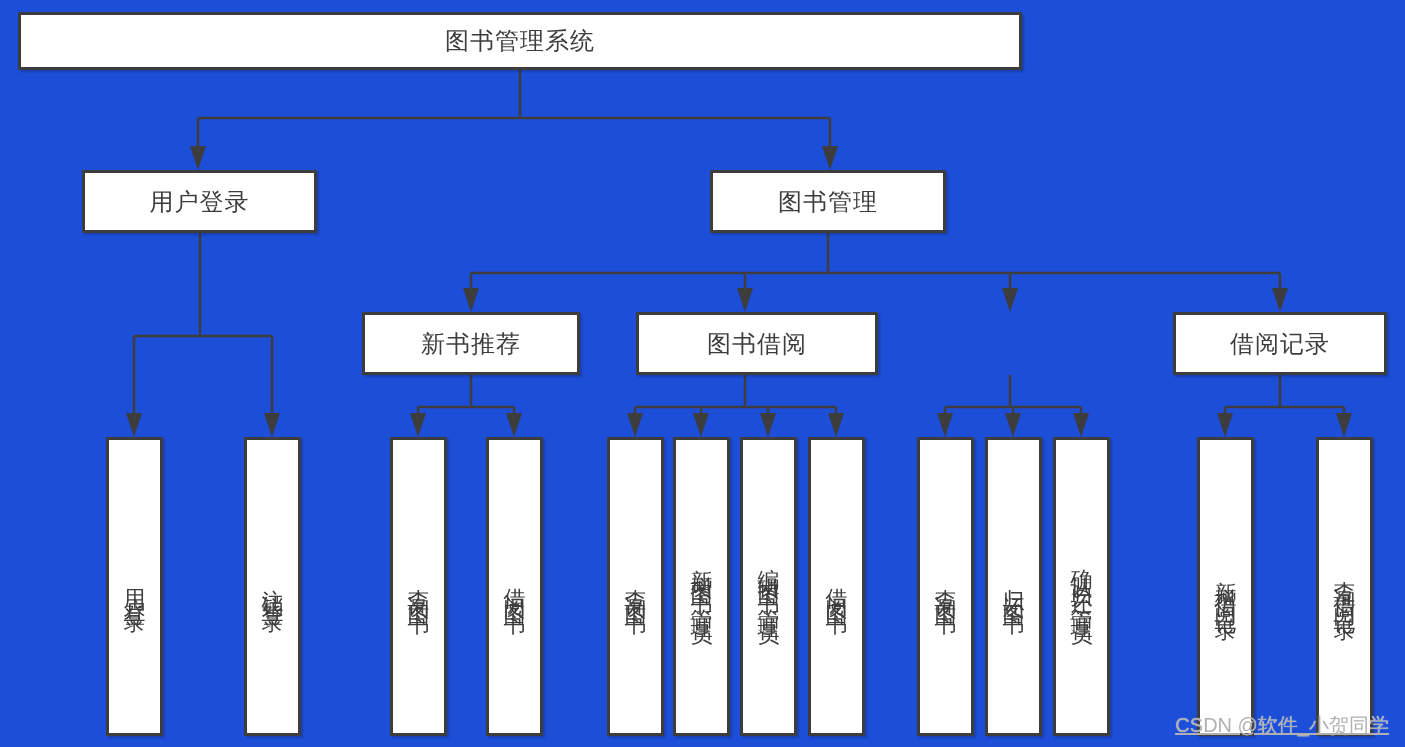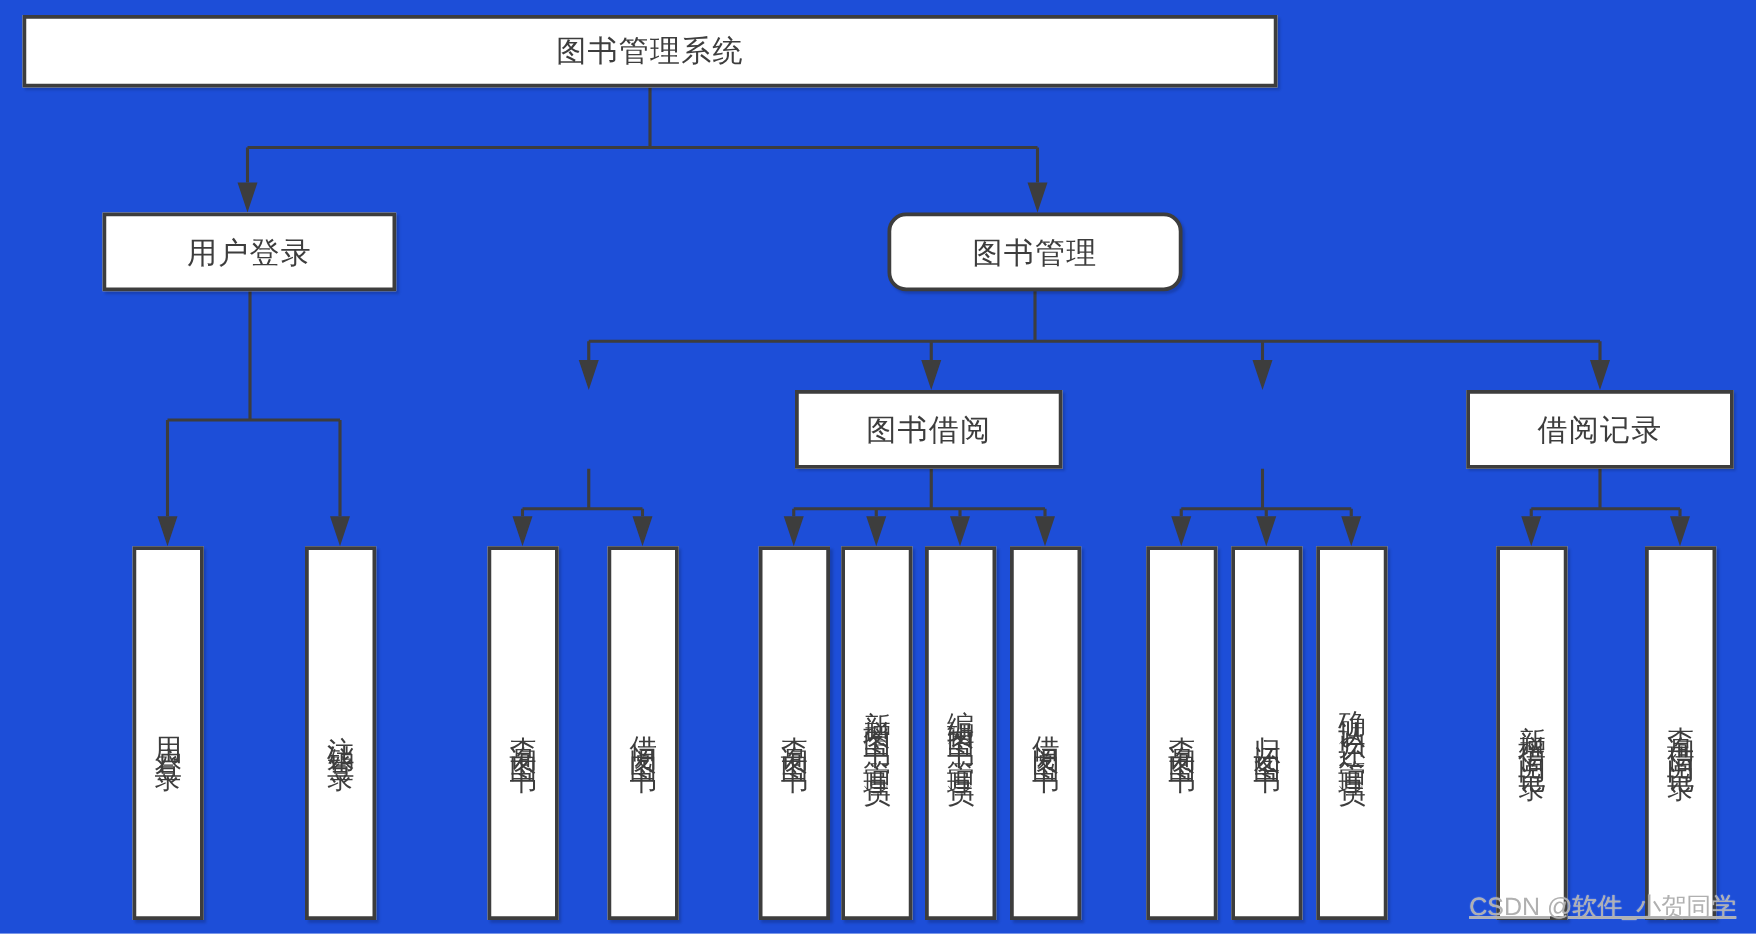--- a/index.html
+++ b/index.html
@@ -35,23 +35,23 @@
   .vtext {
     writing-mode: vertical-rl;
     text-orientation: mixed;
     font-size: 22px;
     letter-spacing: 8px;
     line-height: 1;
   }
   
   .b-root  { left: 18px;   top: 12px;  width: 1004px; height: 58px; }
   .b-n2-0  { left: 82px;   top: 170px; width: 235px;  height: 63px; }
-  .b-n2-1  { left: 710px;  top: 170px; width: 236px;  height: 63px; border-radius: 15px; }
+  .b-n2-1  { left: 710px;  top: 170px; width: 236px;  height: 63px; }
   .b-n3-0  { left: 362px;  top: 312px; width: 218px;  height: 63px; }
-  .b-n3-1  { left: 636px;  top: 312px; width: 214px;  height: 63px; }
+  .b-n3-1  { left: 636px;  top: 312px; width: 242px;  height: 63px; }
   .b-n3-2  { left: 903px;  top: 312px; width: 214px;  height: 63px; }
   .b-n3-3  { left: 1173px; top: 312px; width: 214px;  height: 63px; }
   .leaf    { top: 437px; width: 57px; height: 299px; }
   .b-lf-0  { left: 106px; }
   .b-lf-1  { left: 244px; }
   .b-lf-2  { left: 390px; }
   .b-lf-3  { left: 486px; }
   .b-lf-4  { left: 607px; }
   .b-lf-5  { left: 673px; }
   .b-lf-6  { left: 740px; }
@@ -115,20 +115,23 @@
     <span class="htext">图书管理系统</span>
   </div>
 
   <div class="box b-n2-0">
     <span class="htext">用户登录</span>
   </div>
   <div class="box b-n2-1">
     <span class="htext">图书管理</span>
   </div>
 
+  <div class="box b-n3-0">
+    <span class="htext">新书推荐</span>
+  </div>
   <div class="box b-n3-1">
     <span class="htext">图书借阅</span>
   </div>
   <div class="box b-n3-3">
     <span class="htext">借阅记录</span>
   </div>
 
   <div class="box leaf b-lf-0">
     <span class="vtext">用户登录</span>
   </div>

